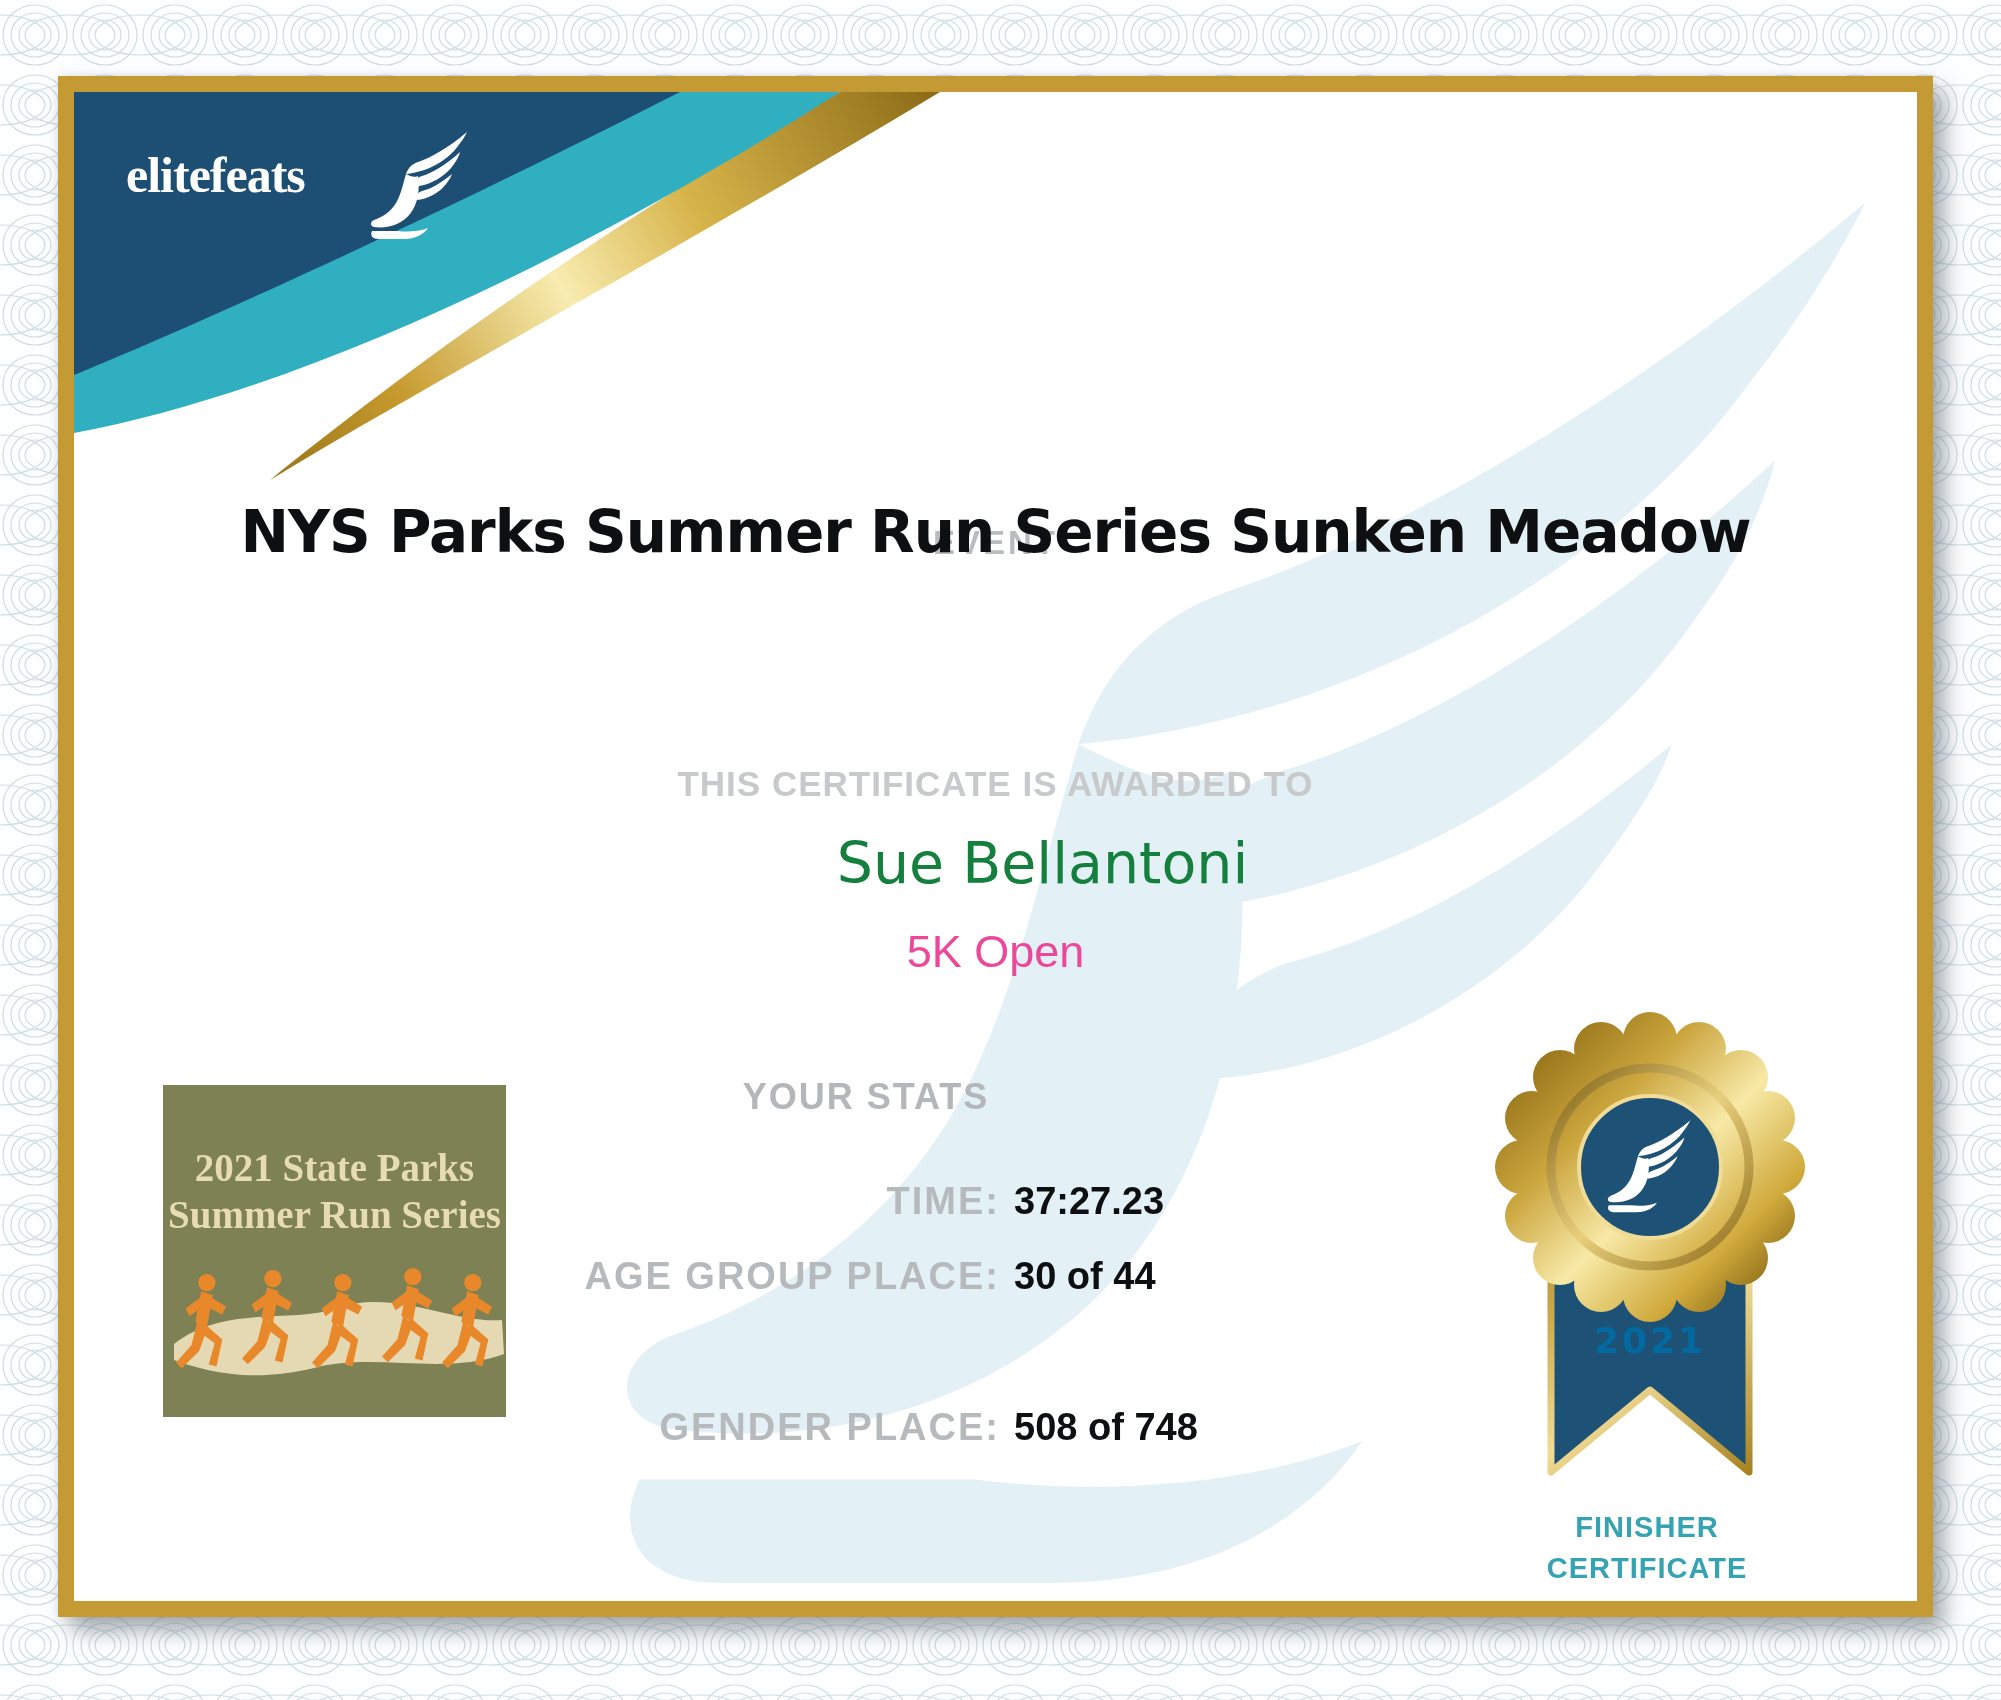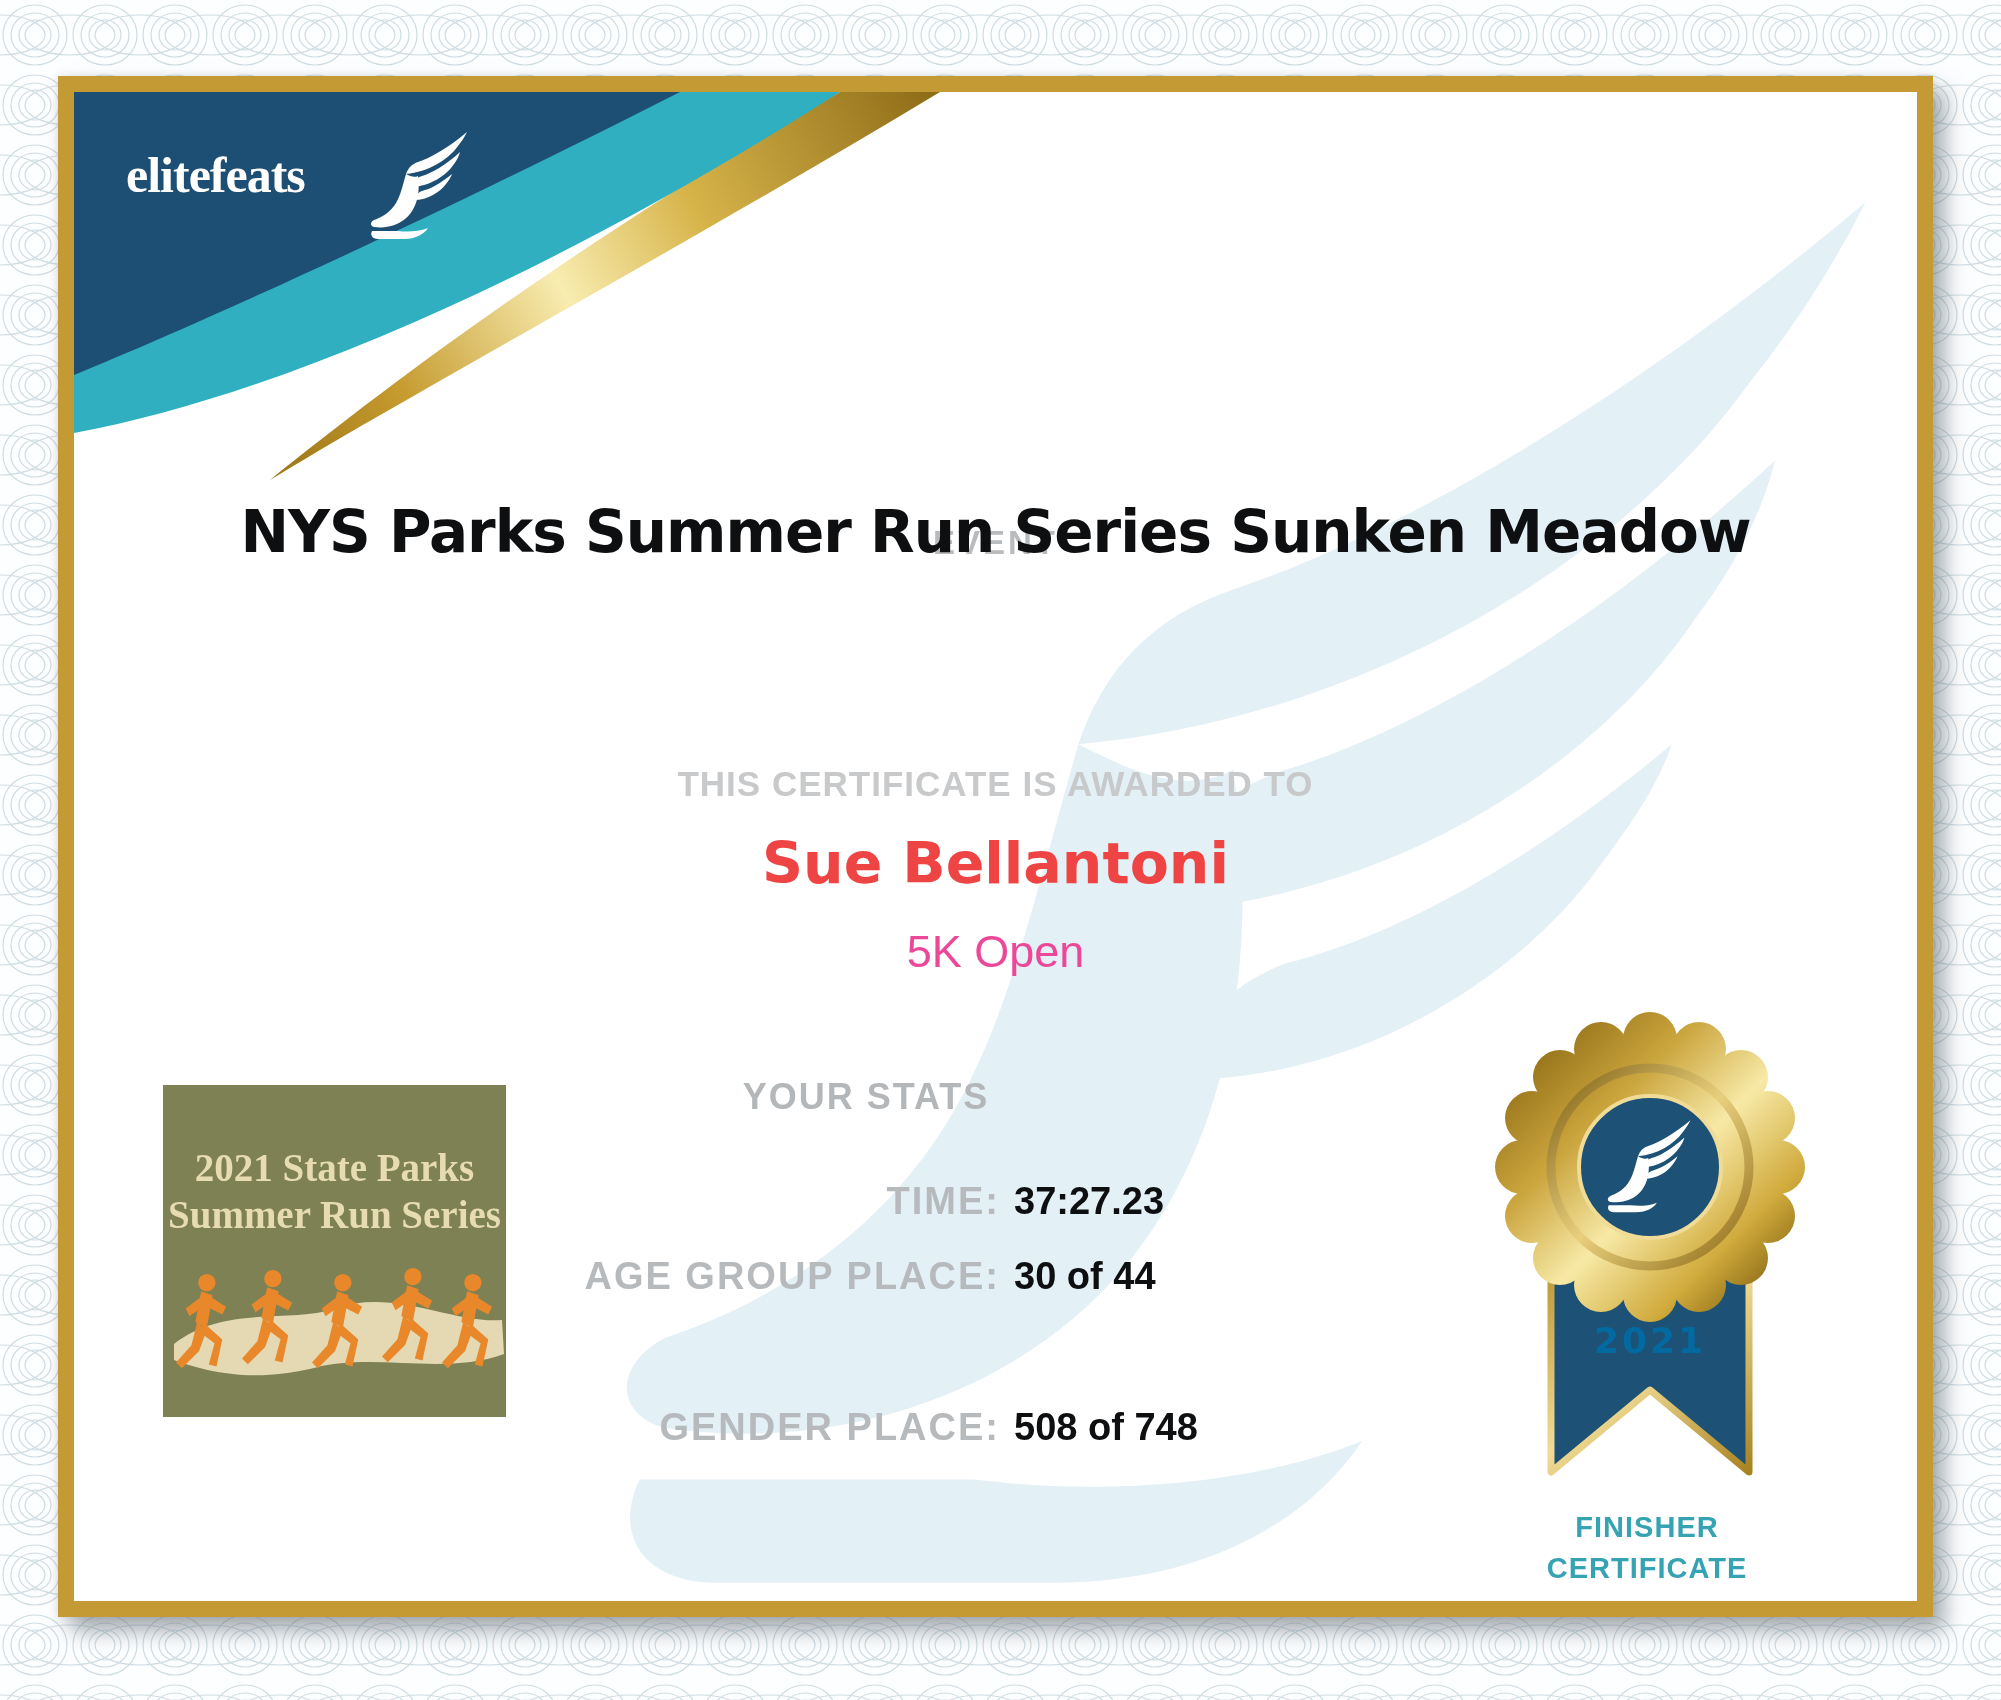--- a/index.html
+++ b/index.html
@@ -12,21 +12,21 @@
   .cert-inner{position:absolute;inset:0;overflow:hidden;}
   .decor{position:absolute;left:0;top:0;z-index:1;}
   .txt{position:absolute;z-index:2;white-space:nowrap;}
   .center{left:0;width:1843px;text-align:center;}
   .logo-text{left:52px;top:54px;font-family:Liberation Serif, serif;font-weight:700;
              font-size:50px;letter-spacing:-1px;color:#ffffff;}
   .event-label{top:432px;font-weight:700;font-size:33px;letter-spacing:3px;color:#b9bcbe;}
   .event-name{top:406px;font-family:"DejaVu Sans",sans-serif;font-weight:700;font-size:58px;
               letter-spacing:-1px;color:#0d0f11;}
   .intro{top:672px;font-weight:700;font-size:35px;letter-spacing:1px;color:#c7c9cb;}
-  .recipient{top:738px;font-family:"DejaVu Sans",sans-serif;font-weight:700;font-size:57px;color:#ef4444;}
+  .recipient{top:738px;font-family:"DejaVu Sans",sans-serif;font-weight:400;font-size:57px;color:#15803d;padding-left:47px;}
   .division{top:834px;font-weight:400;font-size:45px;color:#ec4899;}
   .stats-heading{left:792px;transform:translateX(-50%);top:984px;font-weight:700;font-size:36px;
                  letter-spacing:2px;color:#b4b7b9;}
   .stat-row{left:0;width:1633px;height:46px;line-height:46px;font-weight:700;font-size:38px;}
   .stat-label{display:inline-block;width:926px;text-align:right;color:#b7babc;letter-spacing:2px;}
   .stat-value{display:inline-block;margin-left:14px;color:#0d0f11;letter-spacing:0px;}
   .row-0{top:1086px}.row-1{top:1161px}.row-2{top:1237px}.row-3{top:1312px}
   .badge-line{left:89px;width:343px;text-align:center;font-family:"Liberation Serif",serif;
               font-weight:700;font-size:39px;color:#e7dbb2;}
   .badge-l1{top:1053px}.badge-l2{top:1100px}

